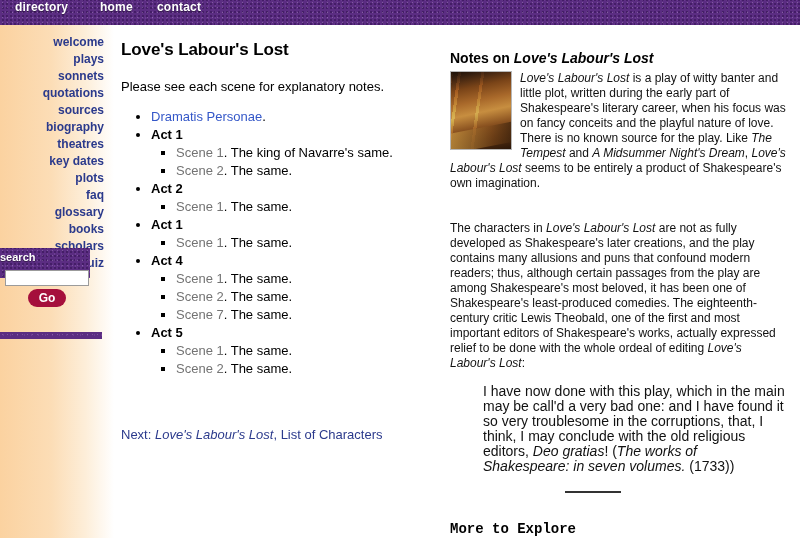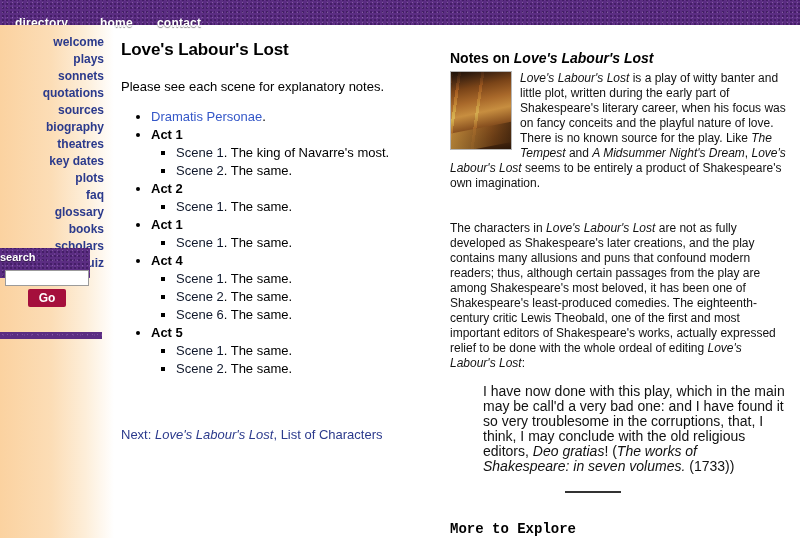--- a/index.html
+++ b/index.html
@@ -24,21 +24,21 @@
     background-color: #5b2d82;
     background-image:
       radial-gradient(rgba(255,255,255,.22) 0.7px, transparent 0.8px),
       radial-gradient(rgba(120,70,160,.55) 0.7px, transparent 0.8px),
       radial-gradient(rgba(40,10,70,.45) 0.8px, transparent 0.9px);
     background-size: 5px 5px, 7px 6px, 4px 4px;
     background-position: 0 0, 2px 3px, 1px 2px;
   }
   .topnav a {
     position: absolute;
-    top: 16px;
+    top: 0;
     color: #ffffff;
     font-size: 12px;
     font-weight: bold;
     text-decoration: none;
     letter-spacing: .2px;
     text-shadow: 0 1px 1px rgba(0,0,0,.45);
   }
   .nav-directory { left: 15px; }
   .nav-home { left: 100px; }
   .nav-contact { left: 157px; }
@@ -90,21 +90,21 @@
     background: #ffffff;
     font-family: "Liberation Sans", sans-serif;
     font-size: 11px;
     padding: 0 2px;
   }
   .go-button {
     position: absolute;
     left: 28px; top: 264px;
     width: 38px; height: 18px;
     border: none;
-    border-radius: 2px;
+    border-radius: 9px;
     background: #a50f3c;
     color: #ffffff;
     font-family: "Liberation Sans", sans-serif;
     font-size: 12px;
     font-weight: bold;
     cursor: pointer;
     line-height: 18px;
     padding: 0;
   }
   .sidebar-footbar {
@@ -141,21 +141,21 @@
     padding-left: 33px;
     list-style: disc;
   }
   ul.acts > li {
     line-height: 18px;
     font-size: 13px;
     color: #000000;
   }
   ul.acts > li.act-label { font-weight: bold; }
   ul.acts a {
-    color: #0f172a;
+    color: #737373;
     text-decoration: none;
   }
   ul.acts a.dp-link { color: #3457c8; }
   ul.scenes {
     margin: 0;
     padding-left: 25px;
     list-style: square;
     font-weight: normal;
   }
   ul.scenes li { line-height: 18px; font-size: 13px; font-weight: normal; }
@@ -298,39 +298,39 @@
 
   <div class="main-col">
     <h1 class="play-title">Love's Labour's Lost</h1>
     <p class="intro-line">Please see each scene for explanatory notes.</p>
 
     <ul class="acts">
       <li><a href="#" class="dp-link">Dramatis Personae</a><span>.</span></li>
 
       <li class="act-label">Act 1</li>
       <ul class="scenes">
-        <li><a href="#">Scene 1</a><span class="scene-rest">. The king of Navarre's most.</span></li>
+        <li><a href="#">Scene 1</a><span class="scene-rest">. The king of Navarre's same.</span></li>
         <li><a href="#">Scene 2</a><span class="scene-rest">. The same.</span></li>
       </ul>
 
       <li class="act-label">Act 2</li>
       <ul class="scenes">
         <li><a href="#">Scene 1</a><span class="scene-rest">. The same.</span></li>
       </ul>
 
       <li class="act-label">Act 1</li>
       <ul class="scenes">
         <li><a href="#">Scene 1</a><span class="scene-rest">. The same.</span></li>
       </ul>
 
       <li class="act-label">Act 4</li>
       <ul class="scenes">
         <li><a href="#">Scene 1</a><span class="scene-rest">. The same.</span></li>
         <li><a href="#">Scene 2</a><span class="scene-rest">. The same.</span></li>
-        <li><a href="#">Scene 6</a><span class="scene-rest">. The same.</span></li>
+        <li><a href="#">Scene 7</a><span class="scene-rest">. The same.</span></li>
       </ul>
 
       <li class="act-label">Act 5</li>
       <ul class="scenes">
         <li><a href="#">Scene 1</a><span class="scene-rest">. The same.</span></li>
         <li><a href="#">Scene 2</a><span class="scene-rest">. The same.</span></li>
       </ul>
     </ul>
 
     <p class="next-line">

